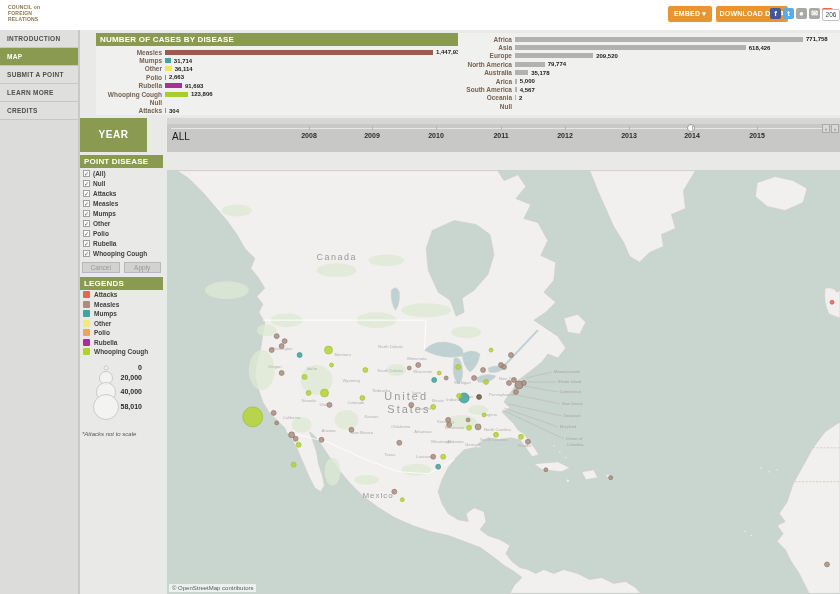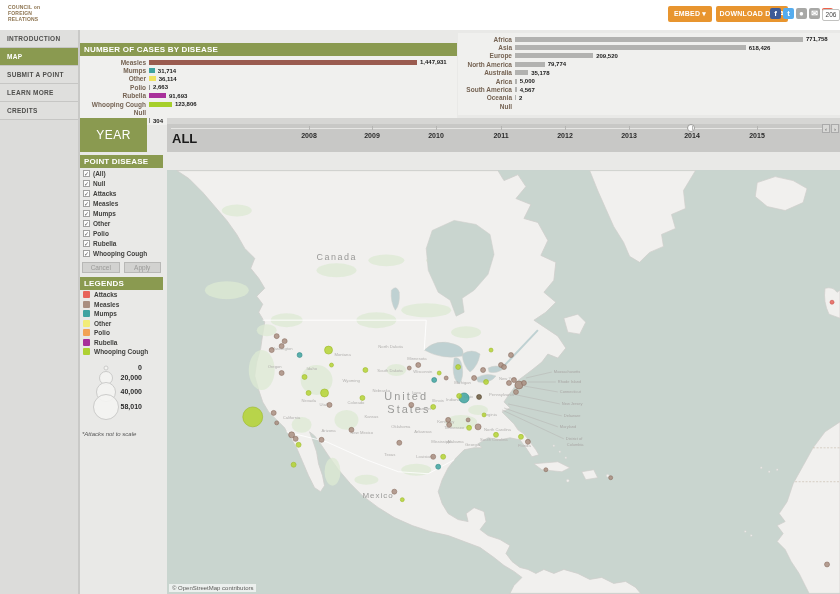--- a/index.html
+++ b/index.html
@@ -28,39 +28,39 @@
             letter-spacing:.3px;color:#4f4f4d;border-bottom:1px solid #c6c6c4;background:#dfdfdd;cursor:pointer;}
   .nav-item.active{background:#8a9a50;color:#ffffff;}
 
   
   #main{position:absolute;left:80px;top:30px;width:760px;bottom:0;background:#e9e9e7;}
 
   .panel-header{background:#8a9a50;color:#fff;font-size:8px;font-weight:bold;
                 padding:2px 4px 2px 4px;letter-spacing:.2px;}
 
   .chart-panel{position:absolute;top:3px;height:82px;background:#f0f0ee;}
-  #disease-panel{left:0px;width:377px;margin-top:10px;}
+  #disease-panel{left:16px;width:377px;}
   #region-panel{left:378px;width:382px;}
   .chart-rows{padding-top:2px;}
   .crow{display:flex;align-items:center;height:8.4px;}
   .crow .lbl{font-size:6.5px;font-weight:bold;color:#756353;text-align:right;flex:0 0 auto;padding-right:3px;}
   #disease-panel .lbl{width:66px;}
   #region-panel .lbl{width:54px;}
   .crow .bar{height:5px;flex:0 0 auto;}
   .crow .val{font-size:6px;font-weight:bold;color:#1a1a1a;padding-left:3px;white-space:nowrap;}
 
   
   #year-block{position:absolute;left:0px;top:88px;width:67px;height:34px;background:#8a9a50;
-              color:#fff;font-weight:normal;font-size:12px;text-align:center;line-height:34px;letter-spacing:.5px;}
+              color:#fff;font-weight:bold;font-size:10px;text-align:center;line-height:34px;letter-spacing:.5px;}
   #timeline{position:absolute;left:87px;top:88px;width:673px;height:34px;background:#c8c8c6;}
   #timeline .scrollstrip{position:absolute;left:0;top:0;width:100%;height:6px;background:#d6d6d4;}
   #timeline .track{position:absolute;left:4px;right:18px;top:10px;height:1px;background:#e6e6e4;}
   .tl-tick{position:absolute;top:8px;width:1px;height:4px;background:#b5b5b3;}
   .tl-year{position:absolute;top:14px;transform:translateX(-50%);font-size:7px;font-weight:bold;color:#2a2a2a;}
-  .tl-all{position:absolute;left:5px;top:13px;font-size:13px;font-weight:bold;color:#1a1a1a;}
+  .tl-all{position:absolute;left:5px;top:13px;font-size:10px;font-weight:normal;color:#1a1a1a;}
   #tl-handle{position:absolute;top:6px;width:8px;height:8px;border-radius:50%;background:#fdfdfd;
              border:1px solid #9a9a98;box-sizing:border-box;}
   .tl-arrow{position:absolute;top:6px;width:8px;height:9px;background:#d8d8d6;border:1px solid #aaa;
             font-size:6px;line-height:8px;text-align:center;color:#555;box-sizing:border-box;}
 
   #map-hint{position:absolute;left:87px;top:122px;width:673px;height:18px;background:#f2f2f0;
             font-style:italic;font-size:8px;color:#4a4a48;line-height:18px;padding-left:6px;box-sizing:border-box;}
 
   
   .side-panel{position:absolute;left:0px;width:83px;}

